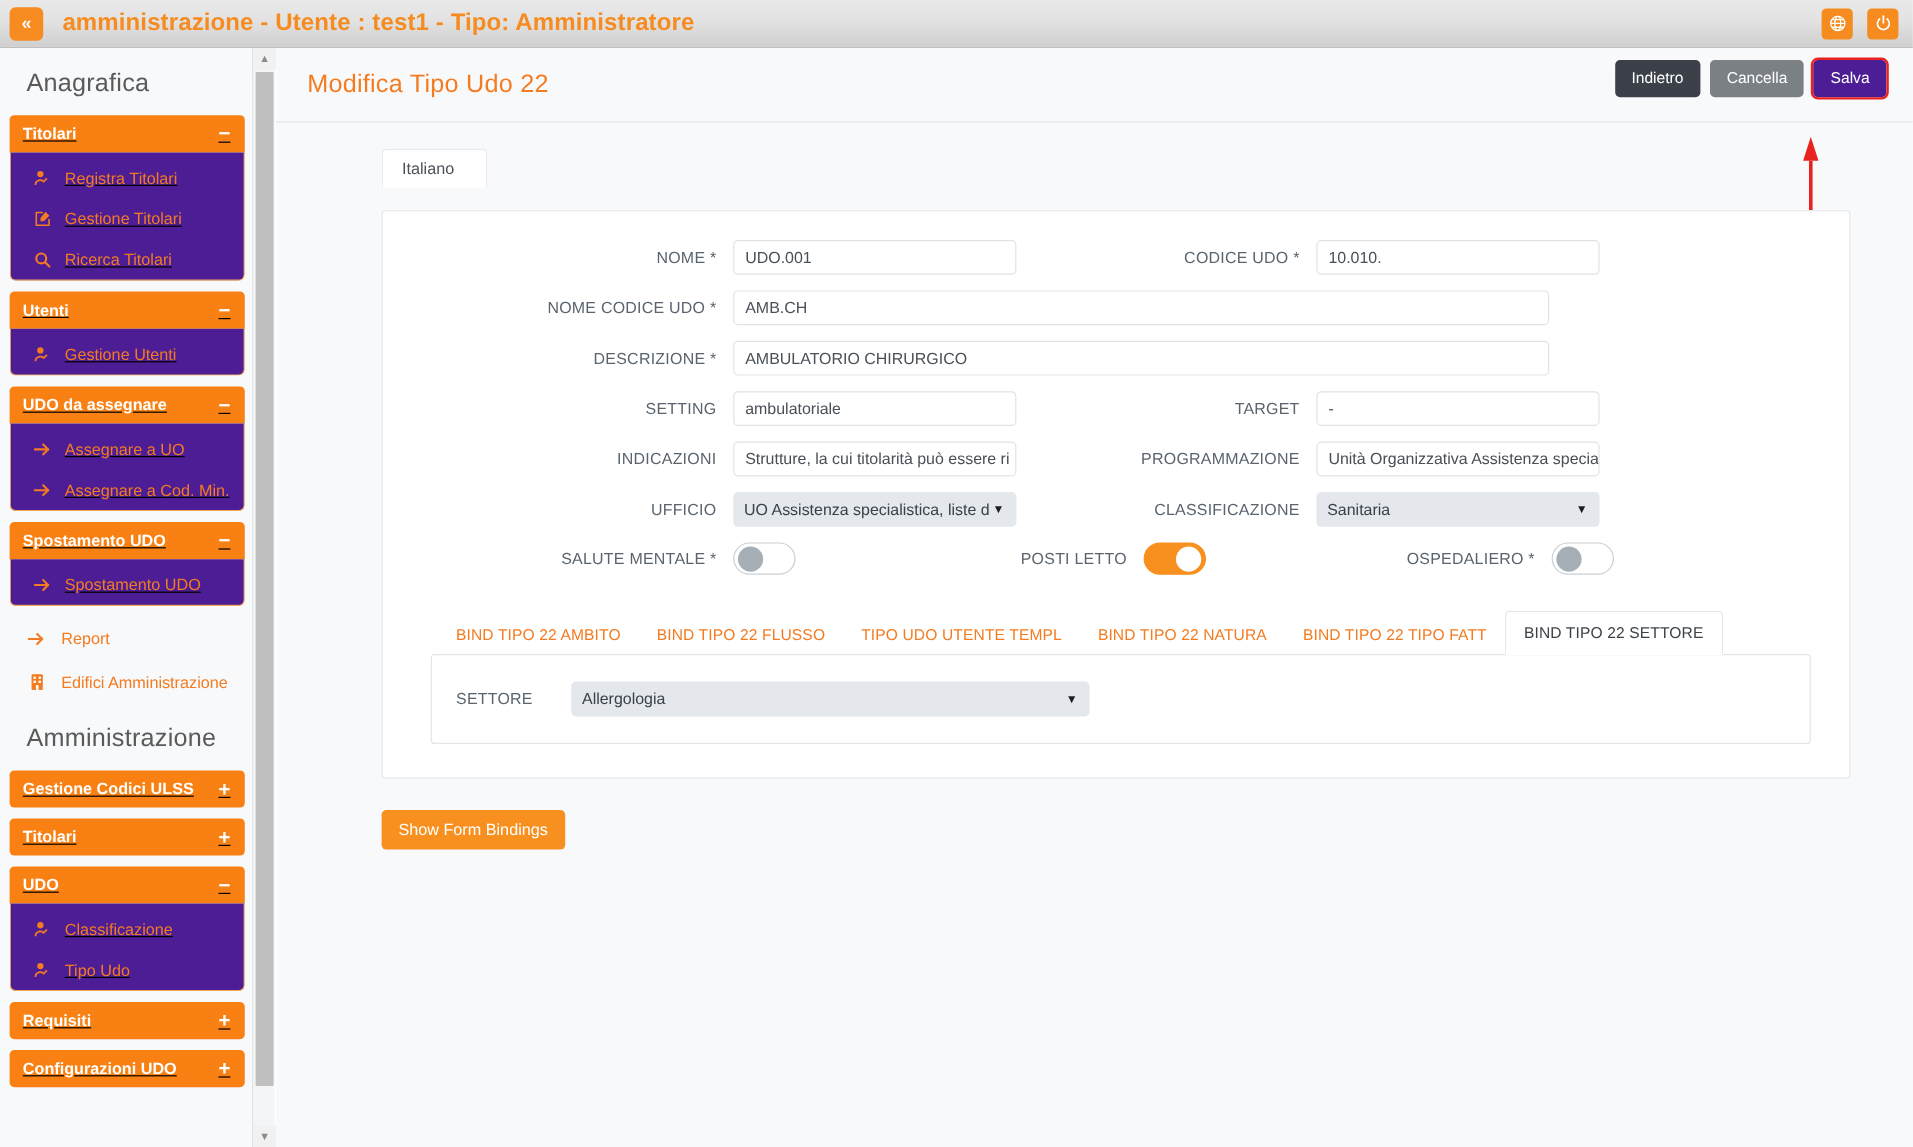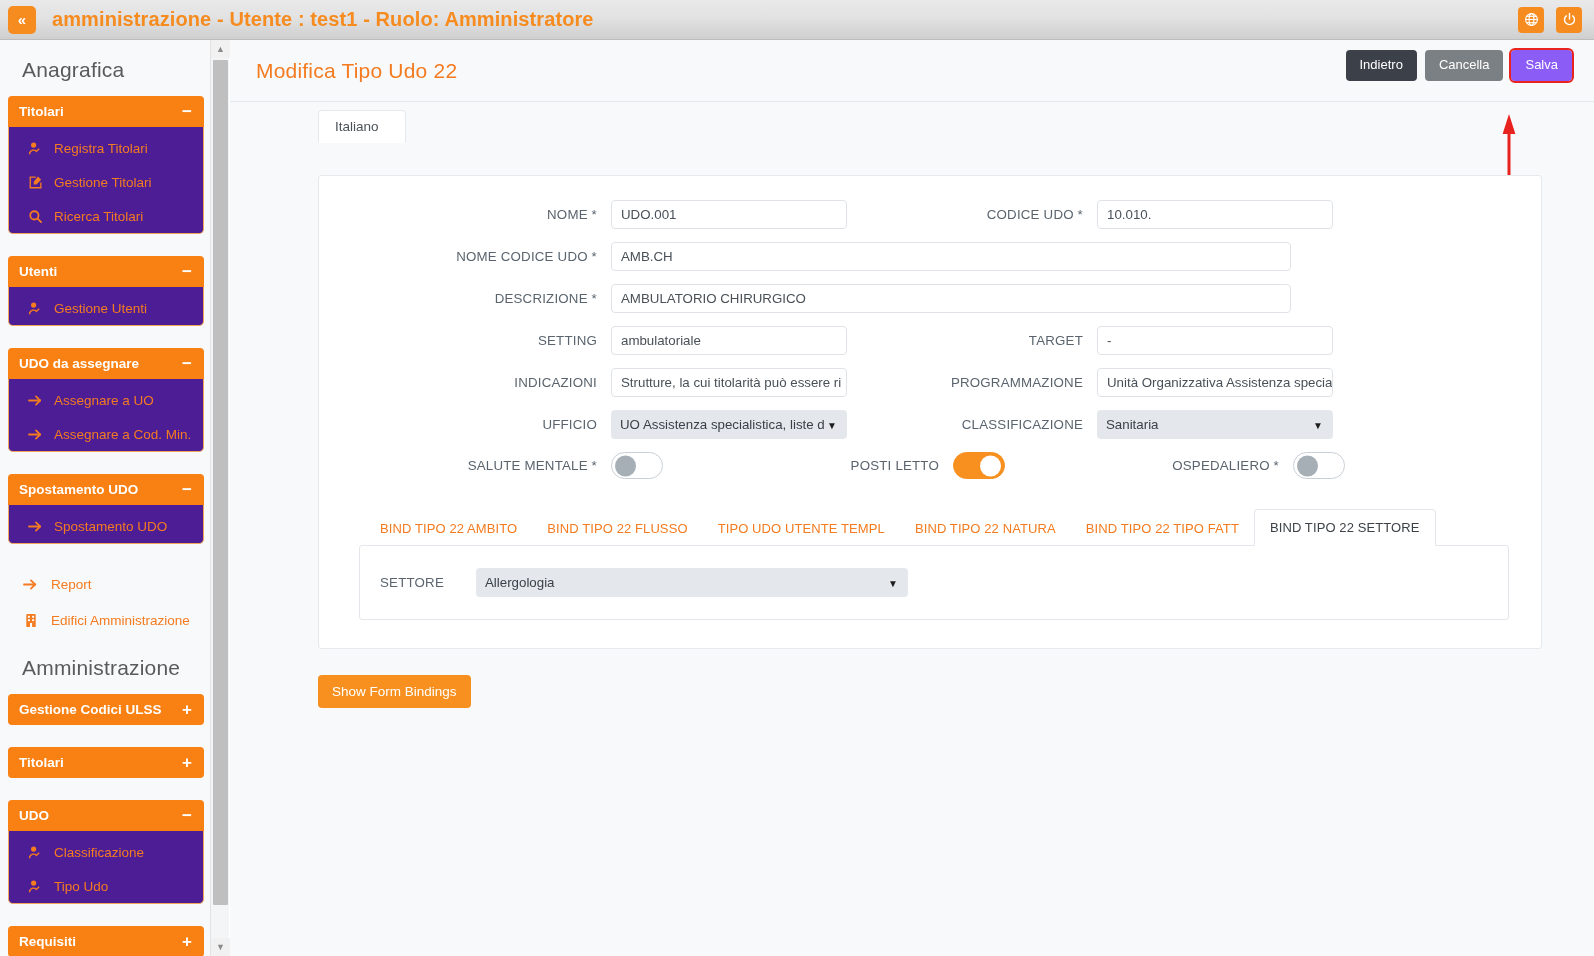--- a/index.html
+++ b/index.html
@@ -53,21 +53,21 @@
     background: #f8f9fb;
     overflow: hidden;
     border-right: 0;
   }
   .sidebar-inner { padding: 0 6px 0 8px; }
   .section-title {
     font-size: 21px; color: #5a5a5a; font-weight: 400;
     padding: 18px 0 14px 14px;
     letter-spacing: .2px;
   }
-  .grp { margin-bottom: 22px; }
+  .grp { margin-bottom: 9px; text-decoration: underline; }
   .grp-head {
     background: #f98012;
     color: #ffffff;
     font-size: 13.5px; font-weight: bold;
     height: 31px;
     border-radius: 4px;
     display: flex; align-items: center; justify-content: space-between;
     padding: 0 12px 0 11px;
     cursor: pointer;
   }
@@ -149,37 +149,37 @@
   .btn {
     font-size: 13px; color: #ffffff;
     border-radius: 4px; border: none;
     padding: 8px 14px;
     cursor: pointer;
     font-family: inherit;
     line-height: 1.1;
   }
   .btn-dark { background: #3b4049; }
   .btn-grey { background: #7b8085; }
-  .btn-orange { background: #8b5cf6; }
+  .btn-orange { background: #4c1d95; }
   .btn-highlight { outline: 2px solid #e8231f; outline-offset: 0px; }
 
   
   .annot-arrow {
     position: absolute;
     left: 1272px;
     top: 72px;
     width: 14px;
     height: 148px;
     pointer-events: none;
   }
 
   
   .form-area { padding: 30px 0 0 0; position: relative; }
   .lang-tabs {
-    position: absolute; left: 88px; top: 8px;
+    position: absolute; left: 88px; top: 22px;
     display: flex;
     z-index: 3;
   }
   .lang-tab {
     background: #ffffff;
     border: 1px solid #e6e8eb;
     border-bottom: 1px solid #ffffff;
     border-radius: 4px 4px 0 0;
     font-size: 13.5px; color: #4b5158;
     padding: 8px 26px 8px 16px;
@@ -310,21 +310,21 @@
     font-family: inherit;
   }
 </style>
 </head>
 <body>
 
 <div class="topbar">
   <div class="collapse-btn">
     <span>«</span>
   </div>
-  <div class="topbar-title">amministrazione - Utente : test1 - Ruolo: Amministratore</div>
+  <div class="topbar-title">amministrazione - Utente : test1 - Tipo: Amministratore</div>
   <div class="topbar-right">
     <div class="icon-btn">
       <span>
         <svg width="15" height="15" viewBox="0 0 16 16" fill="none" stroke="#fff" stroke-width="1.2">
           <circle cx="8" cy="8" r="6.3"></circle>
             <ellipse cx="8" cy="8" rx="2.6" ry="6.3"></ellipse>
           <line x1="1.8" y1="8" x2="14.2" y2="8"></line>
             <line x1="2.8" y1="4.6" x2="13.2" y2="4.6"></line>
           <line x1="2.8" y1="11.4" x2="13.2" y2="11.4"></line>
         </svg>

